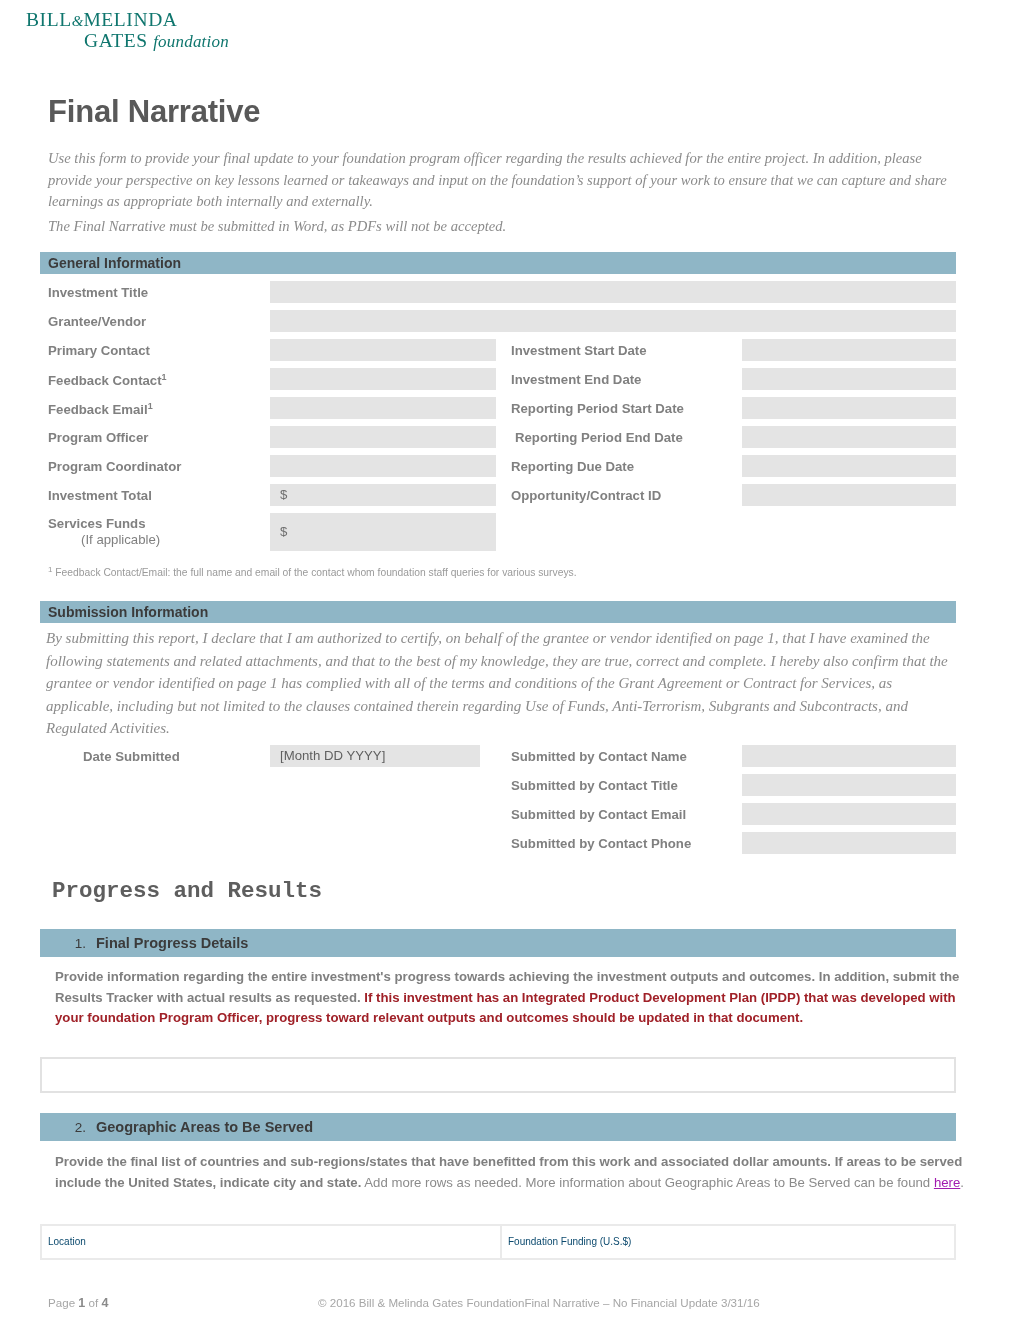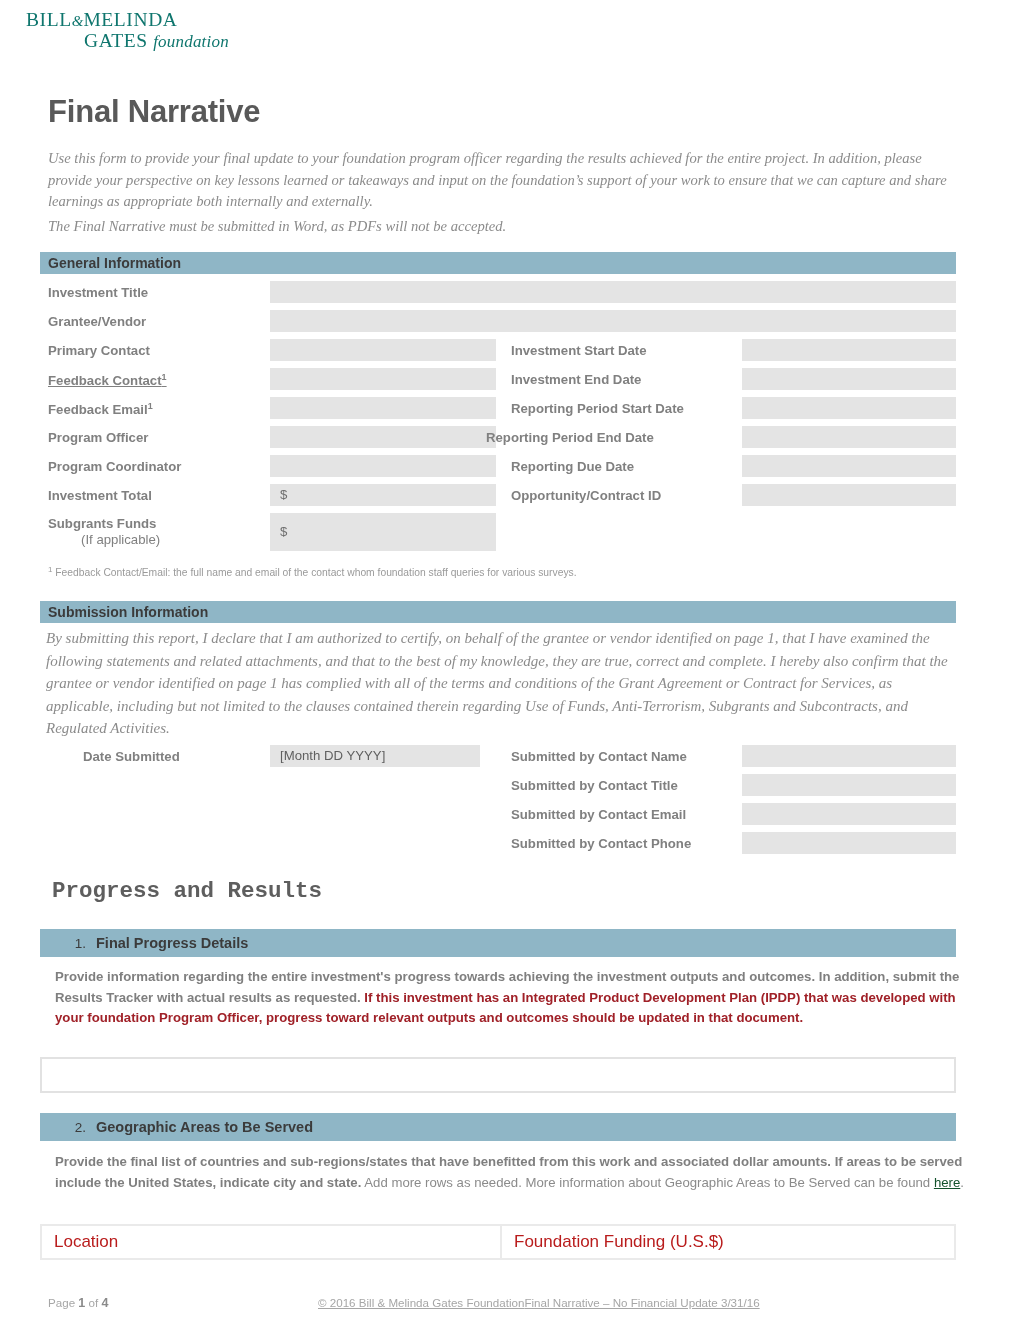--- a/index.html
+++ b/index.html
@@ -211,21 +211,21 @@
   
   .instr {
     position: absolute;
     font-size: 13.2px;
     line-height: 20.5px;
     color: #8b8b8b;
   }
   .instr b { font-weight: bold; color: #7f7f7f; }
   .instr .red { color: #a02128; font-weight: bold; }
   .instr a.here {
-    color: #14532d;
+    color: #a21caf;
     text-decoration: underline;
   }
 
   
   .entrybox {
     position: absolute;
     left: 40px;
     top: 1057px;
     width: 916px;
     height: 36px;
@@ -240,24 +240,24 @@
     left: 40px;
     top: 1224px;
     width: 916px;
     height: 36px;
     border: 2px solid #eaeaea;
     box-sizing: border-box;
     display: flex;
     background: #fff;
   }
   .tbl .cell {
-    font-size: 17px;
-    color: #b91c1c;
+    font-size: 10px;
+    color: #0c4a6e;
     line-height: 32px;
-    padding-left: 12px;
+    padding-left: 6px;
     box-sizing: border-box;
   }
   .tbl .c1 { width: 460px; border-right: 2px solid #eaeaea; }
   .tbl .c2 { flex: 1; }
 
   
   .footer {
     position: absolute;
     left: 0;
     top: 1296px;
@@ -271,21 +271,20 @@
     left: 48px;
     top: 0;
     white-space: nowrap;
   }
   .footer .pg b { font-weight: bold; color: #8a8a8a; font-size: 12.5px; }
   .footer .cp {
     position: absolute;
     left: 318px;
     top: 0;
     white-space: nowrap;
-    text-decoration: underline;
   }
 </style>
 </head>
 <body>
 
 <div class="page">
 
   <div class="logo-block">
     <div class="logo-line1"><span>Bill</span><span class="logo-amp">&amp;</span><span>Melinda</span></div>
     <div class="logo-line2"><span>Gates</span> <span class="logo-found">foundation</span></div>
@@ -293,26 +292,26 @@
 
   <div class="doc-title">Final Narrative</div>
   <div class="intro">Use this form to provide your final update to your foundation program officer regarding the results achieved for the entire project. In addition, please provide your perspective on key lessons learned or takeaways and input on the foundation’s support of your work to ensure that we can capture and share learnings as appropriate both internally and externally.</div>
   <div class="intro2">The Final Narrative must be submitted in Word, as PDFs will not be accepted.</div>
 
   <div class="sec-bar" style="top:252px;">General Information</div>
 
   <div class="lbl" style="left:48px; top:285px;">Investment Title</div>
   <div class="lbl" style="left:48px; top:314px;">Grantee/Vendor</div>
   <div class="lbl" style="left:48px; top:343px;text-align:center;">Primary Contact</div>
-  <div class="lbl" style="left:48px; top:372px;text-decoration:underline;"><span>Feedback Contact</span><sup>1</sup></div>
+  <div class="lbl" style="left:48px; top:372px;"><span>Feedback Contact</span><sup>1</sup></div>
   <div class="lbl" style="left:48px; top:401px;"><span>Feedback Email</span><sup>1</sup></div>
   <div class="lbl" style="left:48px; top:430px;">Program Officer</div>
   <div class="lbl" style="left:48px; top:459px;">Program Coordinator</div>
   <div class="lbl" style="left:48px; top:488px;">Investment Total</div>
-  <div class="lbl" style="left:48px; top:516px;"><span>Subgrants Funds</span><span class="sub">(If applicable)</span></div>
+  <div class="lbl" style="left:48px; top:516px;"><span>Services Funds</span><span class="sub">(If applicable)</span></div>
 
   <div class="fld" style="left:270px; top:281px; width:686px;">
       <div class="val"></div>
     </div>
   <div class="fld" style="left:270px; top:310px; width:686px;">
       <div class="val"></div>
     </div>
   <div class="fld" style="left:270px; top:339px; width:226px;">
       <div class="val"></div>
     </div>
@@ -331,21 +330,21 @@
   <div class="fld" style="left:270px; top:484px; width:226px;">
       <div class="dollar">$</div>
     </div>
   <div class="fld tall" style="left:270px; top:513px; width:226px;">
       <div class="dollar">$</div>
     </div>
 
   <div class="lbl" style="left:511px; top:343px;">Investment Start Date</div>
   <div class="lbl" style="left:511px; top:372px;">Investment End Date</div>
   <div class="lbl" style="left:511px; top:401px;">Reporting Period Start Date</div>
-  <div class="lbl" style="left:486px; top:430px;">Reporting Period End Date</div>
+  <div class="lbl" style="left:515px; top:430px;">Reporting Period End Date</div>
   <div class="lbl" style="left:511px; top:459px;">Reporting Due Date</div>
   <div class="lbl" style="left:511px; top:488px;">Opportunity/Contract ID</div>
 
   <div class="fld" style="left:742px; top:339px; width:214px;">
       <div class="val"></div>
     </div>
   <div class="fld" style="left:742px; top:368px; width:214px;">
       <div class="val"></div>
     </div>
   <div class="fld" style="left:742px; top:397px; width:214px;">

